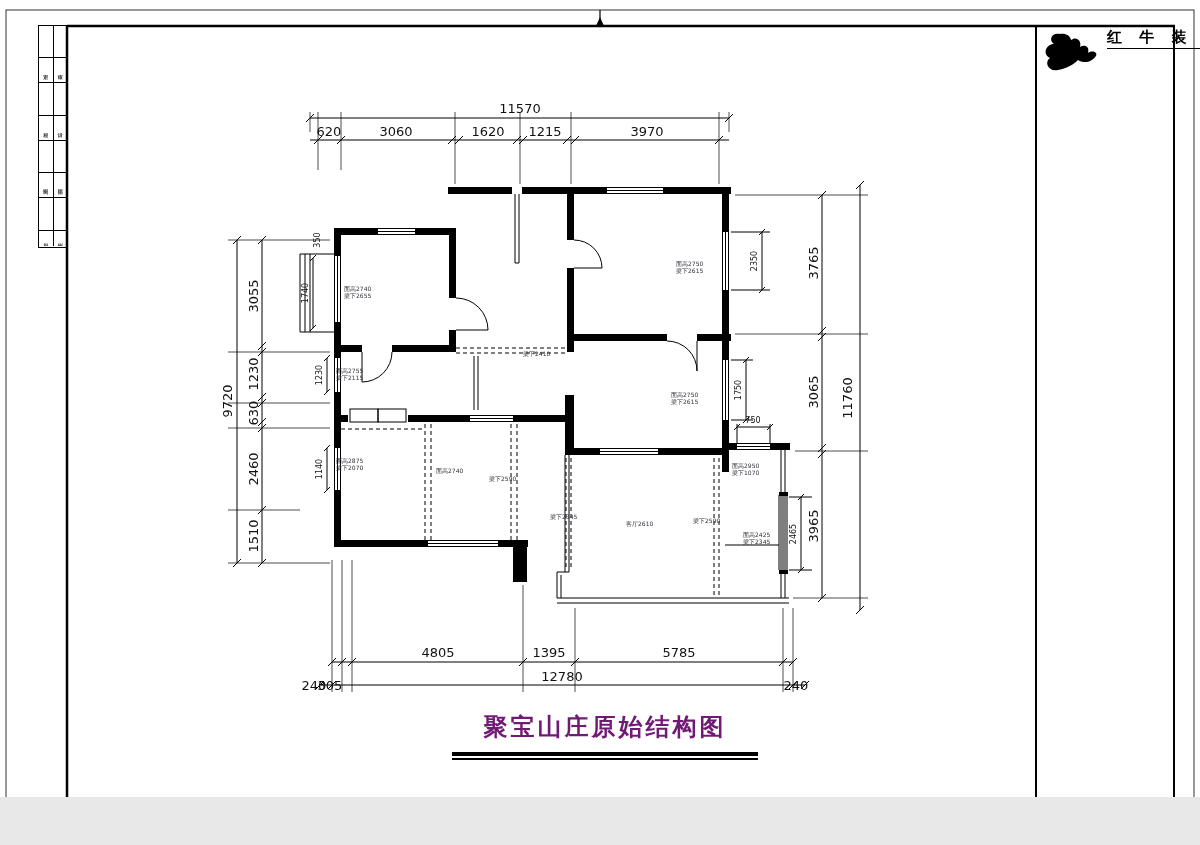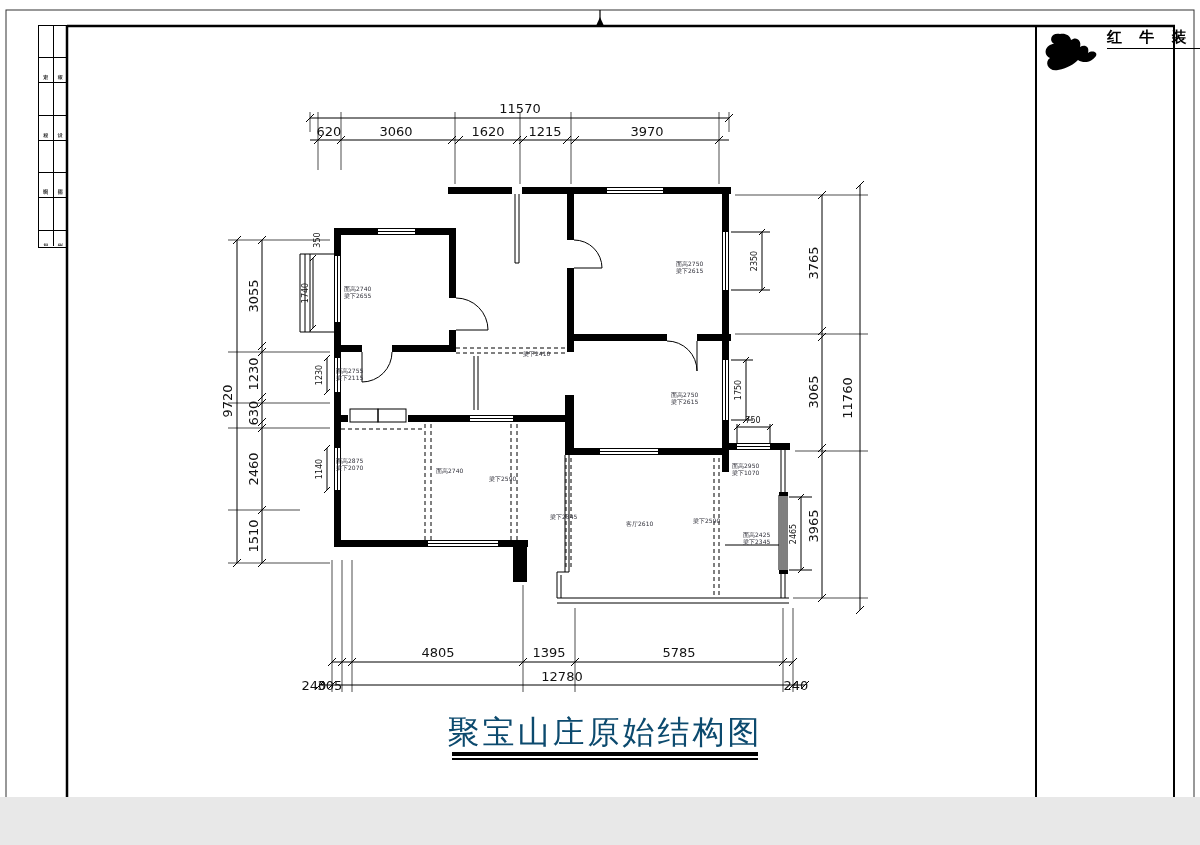--- a/index.html
+++ b/index.html
@@ -33,21 +33,21 @@
          letter-spacing:1px;white-space:nowrap;}
   .notes{line-height:8px;padding-top:3px;}
   .notes div{font-size:5.5px;transform-origin:left;white-space:nowrap;}
   .smudge{font-weight:bold;color:#000;letter-spacing:-0.3px;}
   .drawno{display:flex;padding:0;}
   .drawno > div{flex:0 0 auto;box-sizing:border-box;padding:2px 3px;}
   .drawno .c1{width:60px;border-right:1px solid #000;height:100%;}
 
   
   .main-title{position:absolute;left:430px;top:711px;width:350px;text-align:center;
-              font-size:32px;font-weight:normal;letter-spacing:3px;color:#0c4a6e;}
+              font-size:24px;font-weight:bold;letter-spacing:3px;color:#701a75;}
   .title-rule1{position:absolute;left:452px;top:752px;width:306px;height:3.5px;background:#000;}
   .title-rule2{position:absolute;left:452px;top:758px;width:306px;height:1.6px;background:#000;}
 
   .dimtxt{font-size:13px;fill:#111;}
   .smalldim{font-size:8px;fill:#111;}
   .anno{font-size:6px;fill:#30303a;}
 </style>
 </head>
 <body>
 

